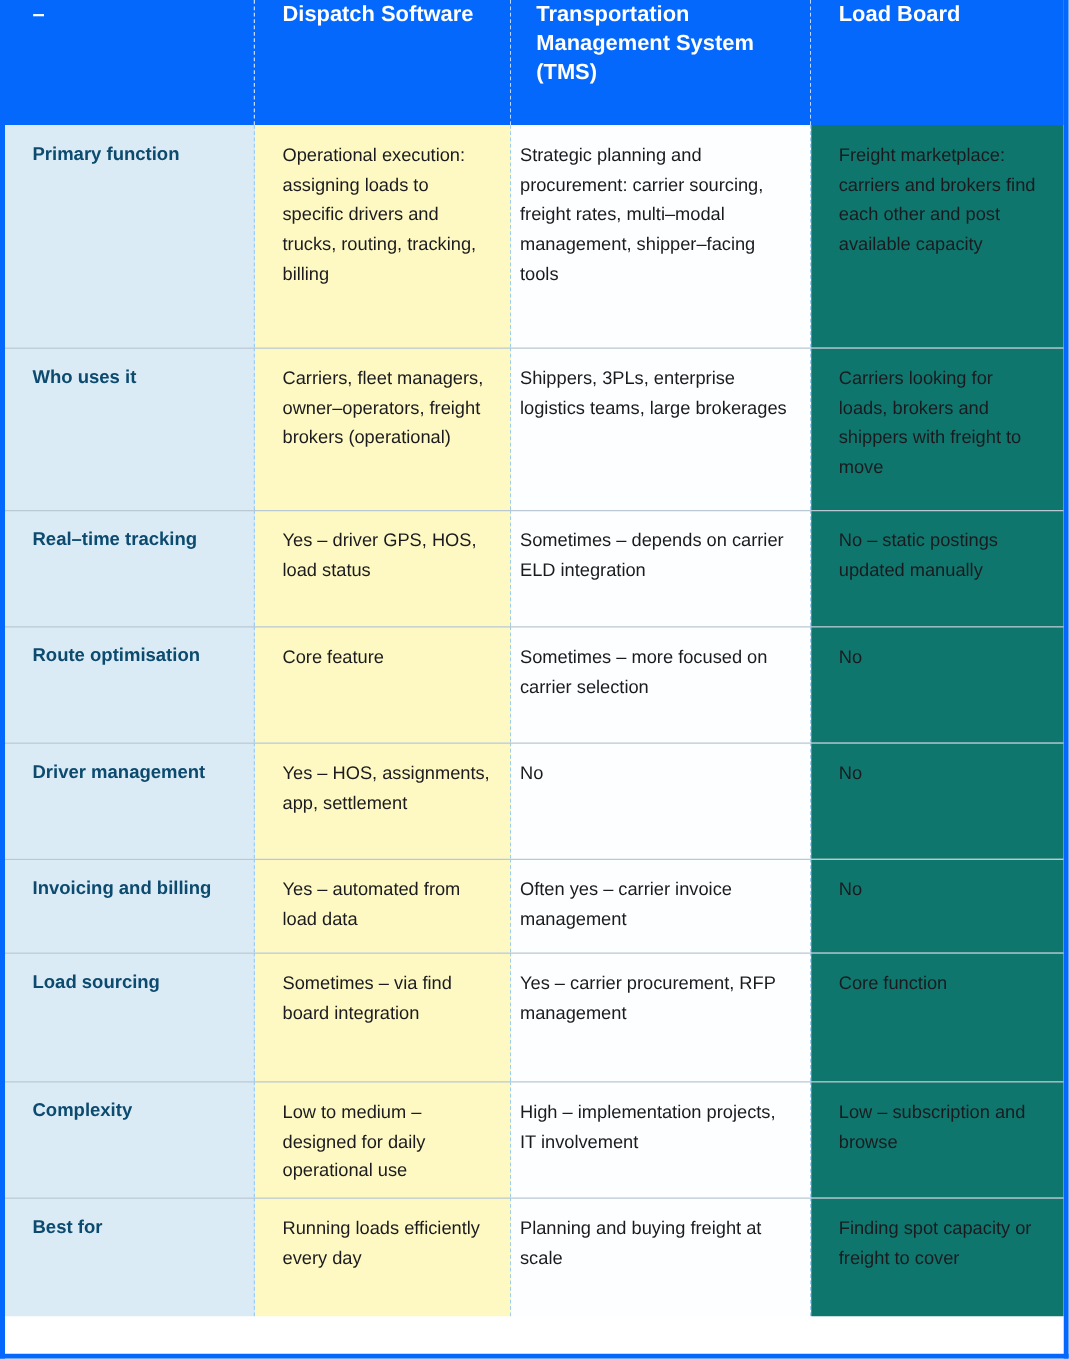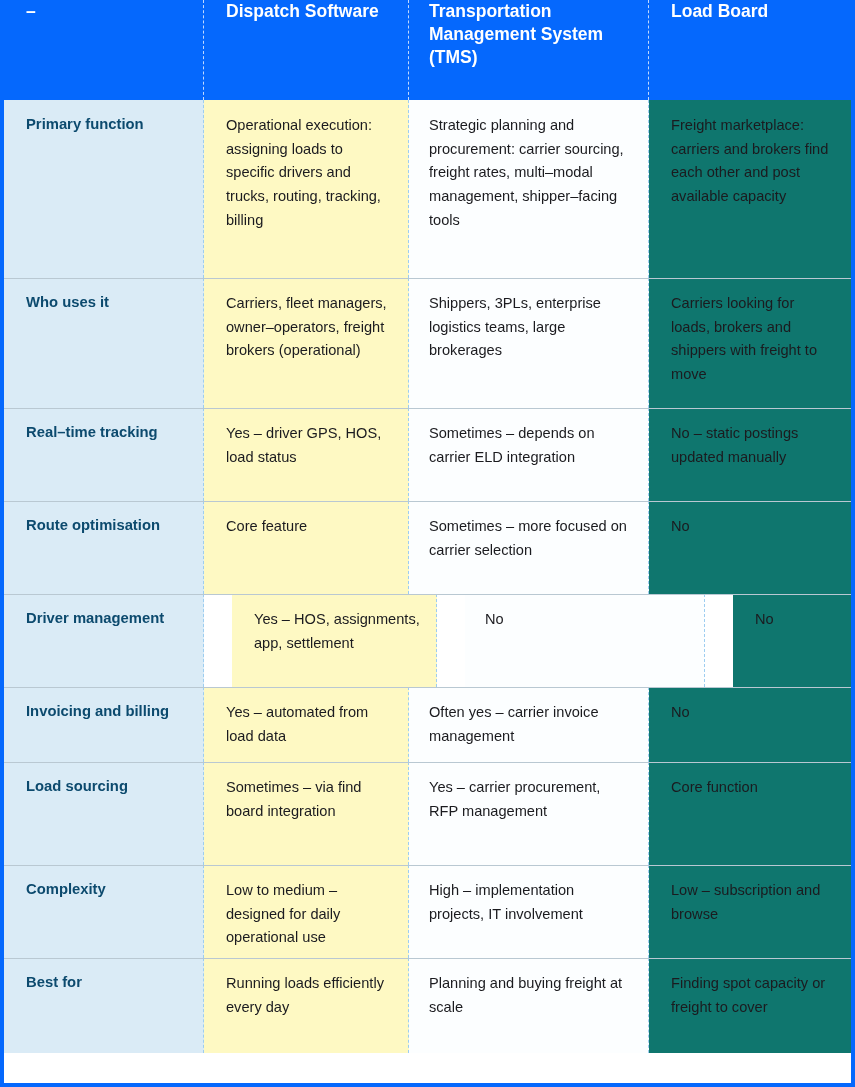--- a/index.html
+++ b/index.html
@@ -80,21 +80,21 @@
   }
 
   .body-row .col-0 {
     background: #daebf6;
     font-weight: bold;
     font-size: 14.8px;
     line-height: 1.42;
     color: #0c4a6e;
   }
   .body-row .col-1 { background: #fef9c3; }
-  .body-row .col-2 { background: #fcfeff; padding-left: 20px; }
+  .body-row .col-2 { background: #fcfeff; padding-left: 7px; }
   .body-row .col-3 { background: #0f766e; }
 
   
   .body-row .col-0::after,
   .body-row .col-1::after,
   .body-row .col-2::after {
     content: "";
     position: absolute;
     right: 0; top: 0; bottom: 0;
     width: 0;
@@ -183,21 +183,21 @@
         <div class="cell col-1">
           <span class="cell-text">Core feature</span>
         </div>
         <div class="cell col-2">
           <span class="cell-text">Sometimes – more focused on carrier selection</span>
         </div>
         <div class="cell col-3">
           <span class="cell-text">No</span>
         </div>
       </div>
-      <div class="row body-row" style="height: 93px; gap: 28px;">
+      <div class="row body-row" style="height: 93px;">
         <div class="cell col-0">
           <span class="cell-text">Driver management</span>
         </div>
         <div class="cell col-1">
           <span class="cell-text">Yes – HOS, assignments, app, settlement</span>
         </div>
         <div class="cell col-2">
           <span class="cell-text">No</span>
         </div>
         <div class="cell col-3">

